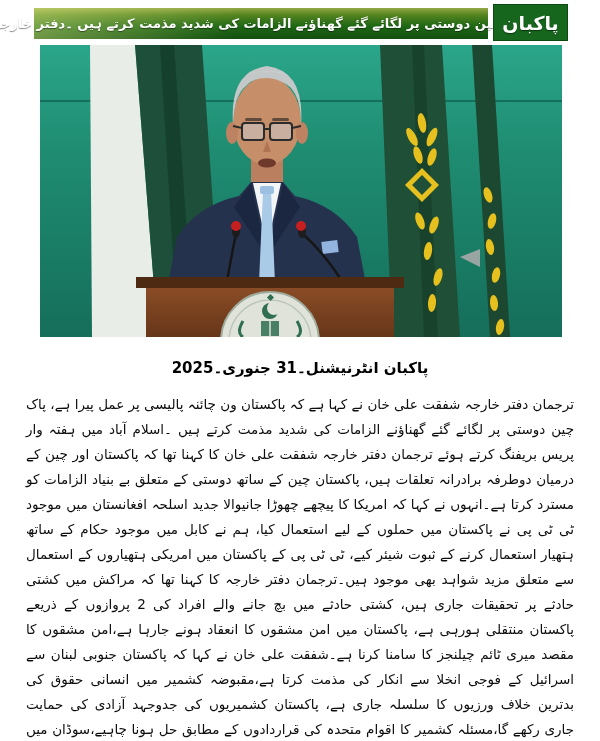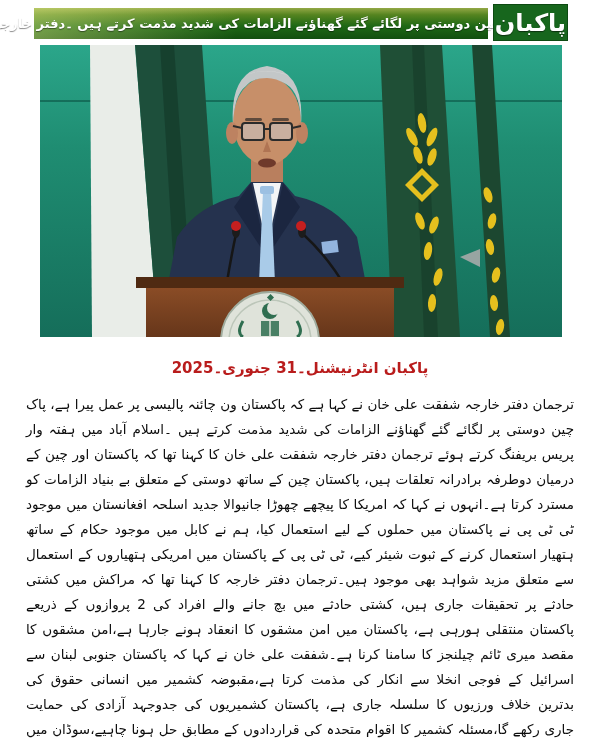--- a/index.html
+++ b/index.html
@@ -33,41 +33,41 @@
   .logo-box {
     position: absolute;
     left: 493px; top: 4px;
     width: 75px; height: 37px;
     background: #17661d;
     display: flex; align-items: center; justify-content: center;
     box-shadow: inset 0 0 0 1px #0d4a12;
   }
   .logo-text {
     color: #ffffff;
-    font-size: 24px;
+    font-size: 19px;
     font-weight: bold;
     direction: rtl;
     text-shadow: 0 1px 1px rgba(0,0,0,0.5);
   }
 
   
   .photo {
     position: absolute;
     left: 40px; top: 45px;
     width: 522px; height: 292px;
     overflow: hidden;
   }
 
   
   .dateline {
     position: absolute;
     top: 359px; left: 0;
     width: 100%;
     text-align: center;
-    color: #b91c1c;
+    color: #000000;
     font-size: 15px;
     font-weight: bold;
     direction: rtl;
   }
 
   
   .article {
     position: absolute;
     top: 392px; left: 26px; right: 26px;
     margin: 0;

